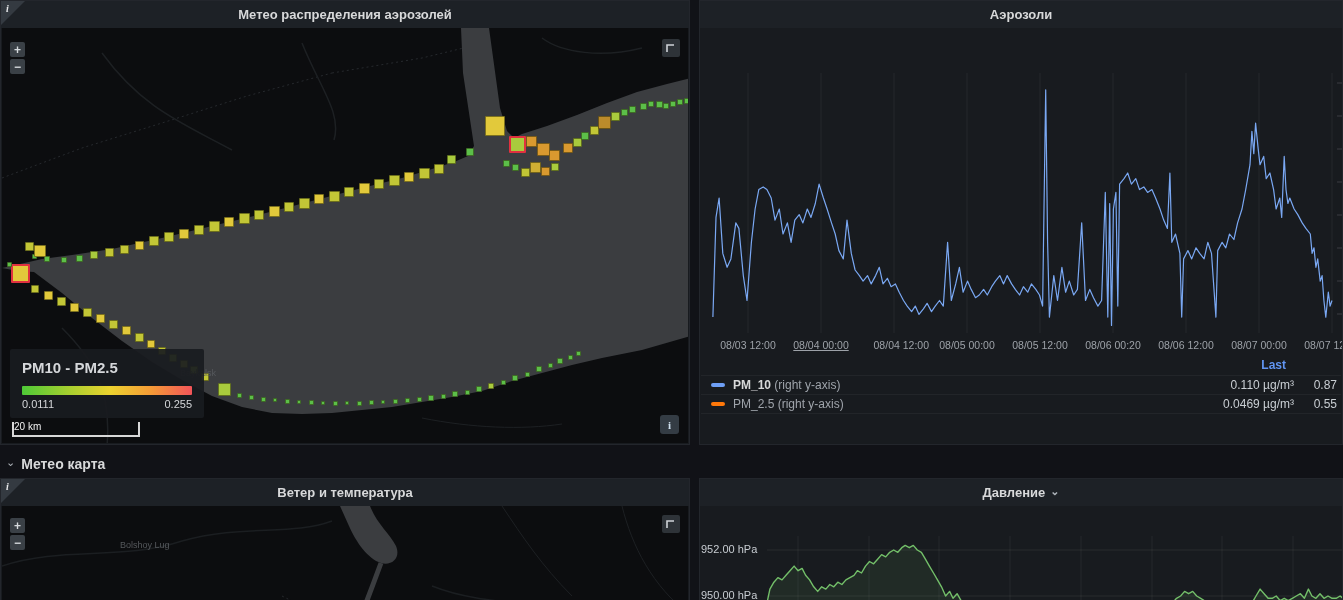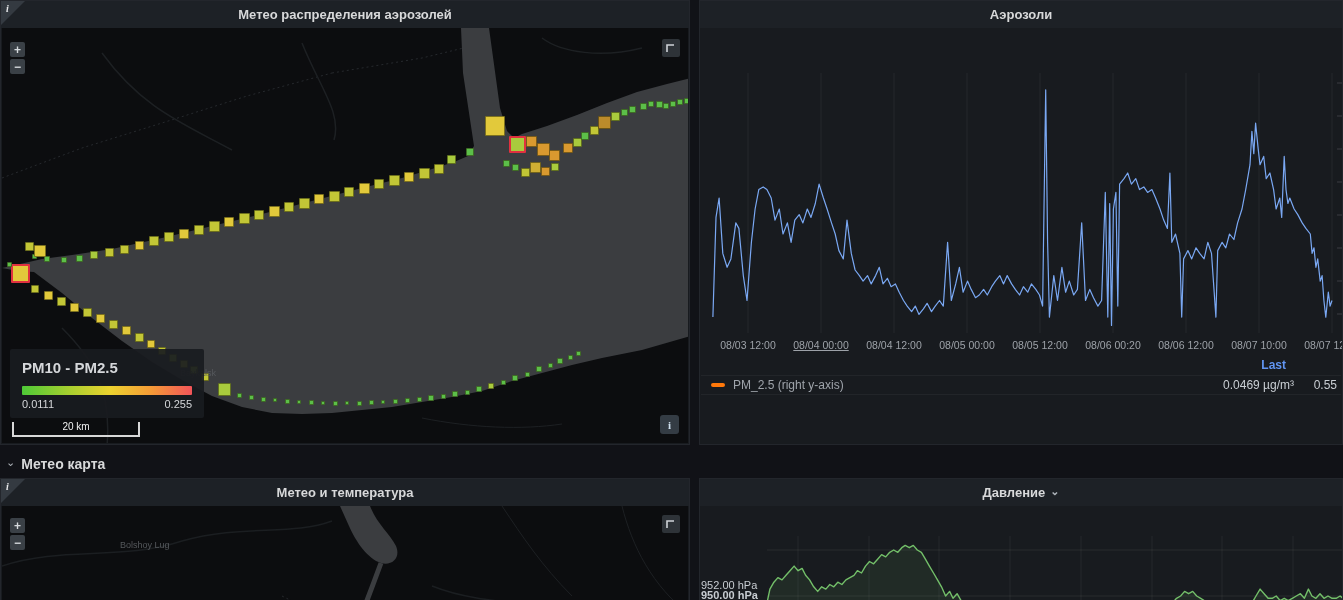--- a/index.html
+++ b/index.html
@@ -21,21 +21,21 @@
   .expand-btn{position:absolute;right:8px;top:11px;width:18px;height:18px;background:#2e3338;border-radius:2px;
     display:flex;align-items:center;justify-content:center;z-index:4;}
   .attrib-btn{position:absolute;right:9px;bottom:9px;width:19px;height:19px;background:#343c44;border-radius:3px;
     display:flex;align-items:center;justify-content:center;font:bold 11px "Liberation Serif",serif;color:#cfe0ee;z-index:4;}
   .map-legend{position:absolute;left:8px;bottom:25px;width:170px;background:rgba(25,27,31,0.92);
     border-radius:2px;padding:10px 12px 8px 12px;z-index:4;}
   .map-legend-title{font-size:15px;font-weight:bold;color:#d5d7da;margin-bottom:10px;}
   .grad-bar{height:9px;border-radius:1px;background:linear-gradient(90deg,#4ec937,#a8cf2f 28%,#ecd22f 52%,#f59b37 76%,#f25459);}
   .grad-labels{display:flex;justify-content:space-between;font-size:11px;color:#d5d7da;margin-top:3px;}
   .scale-bar{position:absolute;left:10px;bottom:6px;width:124px;height:13px;border:2px solid #d8d8d8;border-top:none;
-    display:flex;align-items:center;justify-content:center;z-index:4;}
+    display:flex;align-items:center;justify-content:flex-start;z-index:4;}
   .scale-bar-label{font-size:10px;color:#f0f0f0;margin-top:-4px;}
   .map-place-label{position:absolute;font-size:9px;color:#55585c;z-index:2;}
   .chart-area{position:absolute;left:1px;right:1px;top:27px;bottom:1px;}
   .x-tick{position:absolute;top:311px;width:70px;margin-left:-35px;text-align:center;font-size:10.5px;color:#9da2a8;}
   .legend-header{position:absolute;top:330px;left:10px;right:8px;height:16px;font-size:12px;font-weight:bold;color:#6195f2;}
   .legend-header .col1{position:absolute;right:47px;}
   .legend-rows{position:absolute;top:347px;left:0;right:0;}
   .legend-row{position:relative;height:18px;border-top:1px solid #222529;display:flex;align-items:center;
     padding-left:10px;font-size:12px;color:#9fa4ab;}
   .legend-row:last-child{border-bottom:1px solid #222529;}
@@ -226,50 +226,56 @@
           <line x1="636" y1="154" x2="642" y2="154" stroke="#3a3d42" stroke-width="1"></line>
           <line x1="636" y1="187" x2="642" y2="187" stroke="#3a3d42" stroke-width="1"></line>
           <line x1="636" y1="220" x2="642" y2="220" stroke="#3a3d42" stroke-width="1"></line>
           <line x1="636" y1="253" x2="642" y2="253" stroke="#3a3d42" stroke-width="1"></line>
           <line x1="636" y1="286" x2="642" y2="286" stroke="#3a3d42" stroke-width="1"></line>
           <polyline points="11.9,289.1 15.0,189.4 18.1,170.0 21.8,225.4 26.1,239.3 29.9,230.9 34.8,194.9 37.9,200.4 42.3,247.6 46.0,272.5 50.4,214.3 54.1,181.0 57.8,161.6 62.2,158.9 65.9,161.6 70.2,170.0 74.0,192.1 78.3,181.0 82.0,206.0 86.4,194.9 90.1,214.3 93.8,192.1 98.2,186.6 101.9,194.9 106.3,181.0 110.0,189.4 114.3,175.5 118.1,156.1 122.4,170.0 126.1,181.0 130.5,194.9 134.2,206.0 137.9,222.6 142.3,230.9 146.0,192.1 150.3,225.4 154.1,242.0 158.4,247.6 162.1,253.1 166.5,247.6 170.2,255.9 174.6,247.6 178.3,239.3 182.0,255.9 186.4,250.3 190.1,258.7 194.4,255.9 198.2,264.2 202.5,272.5 206.2,278.1 210.6,283.6 214.3,278.1 218.0,286.4 222.4,280.8 226.1,275.3 230.5,283.6 234.2,278.1 238.5,272.5 242.3,278.1 246.6,214.3 250.3,272.5 254.7,255.9 258.4,239.3 262.1,264.2 266.5,253.1 270.2,261.4 274.5,269.7 278.3,267.0 282.6,261.4 286.3,267.0 290.7,258.7 294.4,253.1 298.8,247.6 302.5,255.9 306.2,247.6 310.6,255.9 314.3,261.4 318.6,267.0 322.4,258.7 326.7,264.2 330.4,255.9 334.8,261.4 338.5,267.0 341.6,278.1 344.7,61.9 346.6,214.3 348.4,289.1 352.8,247.6 356.5,272.5 360.9,239.3 364.6,264.2 368.3,253.1 372.7,267.0 376.4,261.4 380.7,194.9 384.5,272.5 388.8,261.4 392.5,269.7 396.9,278.1 400.6,272.5 404.3,164.4 406.8,289.1 408.7,175.5 410.5,297.5 412.4,181.0 414.9,164.4 416.8,278.1 418.6,156.1 423.0,150.6 426.7,145.0 430.4,156.1 434.8,150.6 438.5,161.6 442.8,158.9 446.6,164.4 450.9,161.6 454.6,170.0 459.0,181.0 462.7,192.1 466.4,200.4 468.9,145.0 470.8,214.3 474.5,206.0 478.9,225.4 480.7,289.1 482.6,230.9 486.9,222.6 490.7,230.9 495.0,219.8 498.7,225.4 503.1,230.9 506.8,214.3 510.5,225.4 514.9,289.1 516.7,222.6 521.1,214.3 524.8,219.8 528.5,206.0 532.9,211.5 536.6,194.9 541.0,181.0 544.7,161.6 549.0,136.7 550.9,103.4 552.8,125.6 554.6,95.1 557.1,120.1 559.0,136.7 562.7,128.4 565.2,150.6 568.9,145.0 572.6,161.6 575.1,181.0 578.8,170.0 580.7,189.4 583.2,128.4 585.0,161.6 586.9,175.5 588.8,170.0 593.1,181.0 596.8,186.6 601.2,194.9 604.9,200.4 609.3,206.0 611.1,225.4 613.0,219.8 614.9,239.3 616.7,230.9 619.2,253.1 621.1,247.6 622.9,272.5 624.8,289.1 627.3,264.2 629.1,278.1 631.0,272.5" fill="none" stroke="#7aa8f3" stroke-width="1.2" stroke-linejoin="round"></polyline>
         </svg>
       <div id="aero-ticks">
           <div class="x-tick" style="left: 47px;">08/03 12:00</div>
           <div class="x-tick" style="left: 120px; text-decoration: underline;">08/04 00:00</div>
-          <div class="x-tick" style="left: 193px;">08/04 12:00</div>
+          <div class="x-tick" style="left: 193px; text-align: right;">08/04 12:00</div>
           <div class="x-tick" style="left: 266px;">08/05 00:00</div>
           <div class="x-tick" style="left: 339px;">08/05 12:00</div>
           <div class="x-tick" style="left: 412px;">08/06 00:20</div>
           <div class="x-tick" style="left: 485px;">08/06 12:00</div>
-          <div class="x-tick" style="left: 558px;">08/07 10:00</div>
+          <div class="x-tick" style="left: 558px;">08/07 00:00</div>
           <div class="x-tick" style="left: 631px;">08/07 12:00</div>
         </div>
       <div class="legend-header">
         <span class="col1">Last</span>
       </div>
       <div class="legend-rows" id="aero-legend">
+          <div class="legend-row">
+            <span class="legend-marker" style="background:#6e9ff5"></span>
+            <span class="legend-label"><b>PM_10</b> (right y-axis)</span>
+            <span class="legend-val1">0.110 µg/m³</span>
+            <span class="legend-val2">0.87</span>
+          </div>
           <div class="legend-row">
             <span class="legend-marker" style="background:#ff780a"></span>
             <span class="legend-label">PM_2.5 (right y-axis)</span>
             <span class="legend-val1">0.0469 µg/m³</span>
             <span class="legend-val2">0.55</span>
           </div>
         </div>
     </div>
   </div>
 
   <div class="row-header">
     <span class="row-chevron">⌄</span>
     <span class="row-title">Метео карта</span>
   </div>
 
   <div class="panel" style="left:0;top:478px;width:690px;height:200px;">
     <div class="panel-header">
-      <span>Метео и температура</span>
+      <span>Ветер и температура</span>
     </div>
     <div class="info-corner"></div>
     <div class="info-corner-i">i</div>
     <div class="map-canvas">
       <svg class="map-svg" width="689" height="172" viewBox="0 0 689 172">
         <path d="M0,60 C60,40 120,55 180,35 C240,18 290,30 330,15 M430,80 C480,100 540,95 600,110 M40,120 C100,140 160,150 220,170" stroke="#1b1e21" stroke-width="1.5" fill="none"></path>
         <path d="M500,0 C520,30 540,60 570,90 M620,0 C630,40 650,80 689,110" stroke="#1d2023" stroke-width="1" fill="none"></path>
         <path d="M338,0 L368,0 C375,18 388,28 394,40 C399,52 390,60 379,57 C366,53 354,36 347,20 Z" fill="#3b3d40"></path>
         <path d="M379,57 C372,76 366,92 359,110 C354,125 350,145 352,172" stroke="#3b3d40" stroke-width="5" fill="none"></path>
         <path d="M280,90 L340,120 L400,140" stroke="#26292d" stroke-width="1" stroke-dasharray="2,3" fill="none"></path>
@@ -284,22 +290,22 @@
       </div>
     </div>
   </div>
 
   <div class="panel" style="left:699px;top:478px;width:644px;height:200px;">
     <div class="panel-header">
       <span>Давление</span>
       <span class="row-chevron" style="margin:0 0 2px 5px;">⌄</span>
     </div>
     <div class="chart-area">
-      <div class="y-tick" style="top:37px;margin-top:36px;">952.00 hPa</div>
-      <div class="y-tick" style="top:83px;font-weight:bold;">950.00 hPa</div>
+      <div class="y-tick" style="top:37px;">952.00 hPa</div>
+      <div class="y-tick" style="top:83px;">950.00 hPa</div>
       <svg id="press-svg" width="642" height="172" viewBox="0 0 642 172">
           <line x1="66" y1="44" x2="642" y2="44" stroke="rgba(255,255,255,0.07)" stroke-width="1"></line>
           <line x1="66" y1="90" x2="642" y2="90" stroke="rgba(255,255,255,0.07)" stroke-width="1"></line>
           <line x1="97" y1="30" x2="97" y2="172" stroke="rgba(255,255,255,0.055)" stroke-width="1"></line>
           <line x1="168" y1="30" x2="168" y2="172" stroke="rgba(255,255,255,0.055)" stroke-width="1"></line>
           <line x1="238" y1="30" x2="238" y2="172" stroke="rgba(255,255,255,0.055)" stroke-width="1"></line>
           <line x1="309" y1="30" x2="309" y2="172" stroke="rgba(255,255,255,0.055)" stroke-width="1"></line>
           <line x1="380" y1="30" x2="380" y2="172" stroke="rgba(255,255,255,0.055)" stroke-width="1"></line>
           <line x1="451" y1="30" x2="451" y2="172" stroke="rgba(255,255,255,0.055)" stroke-width="1"></line>
           <line x1="521" y1="30" x2="521" y2="172" stroke="rgba(255,255,255,0.055)" stroke-width="1"></line>

